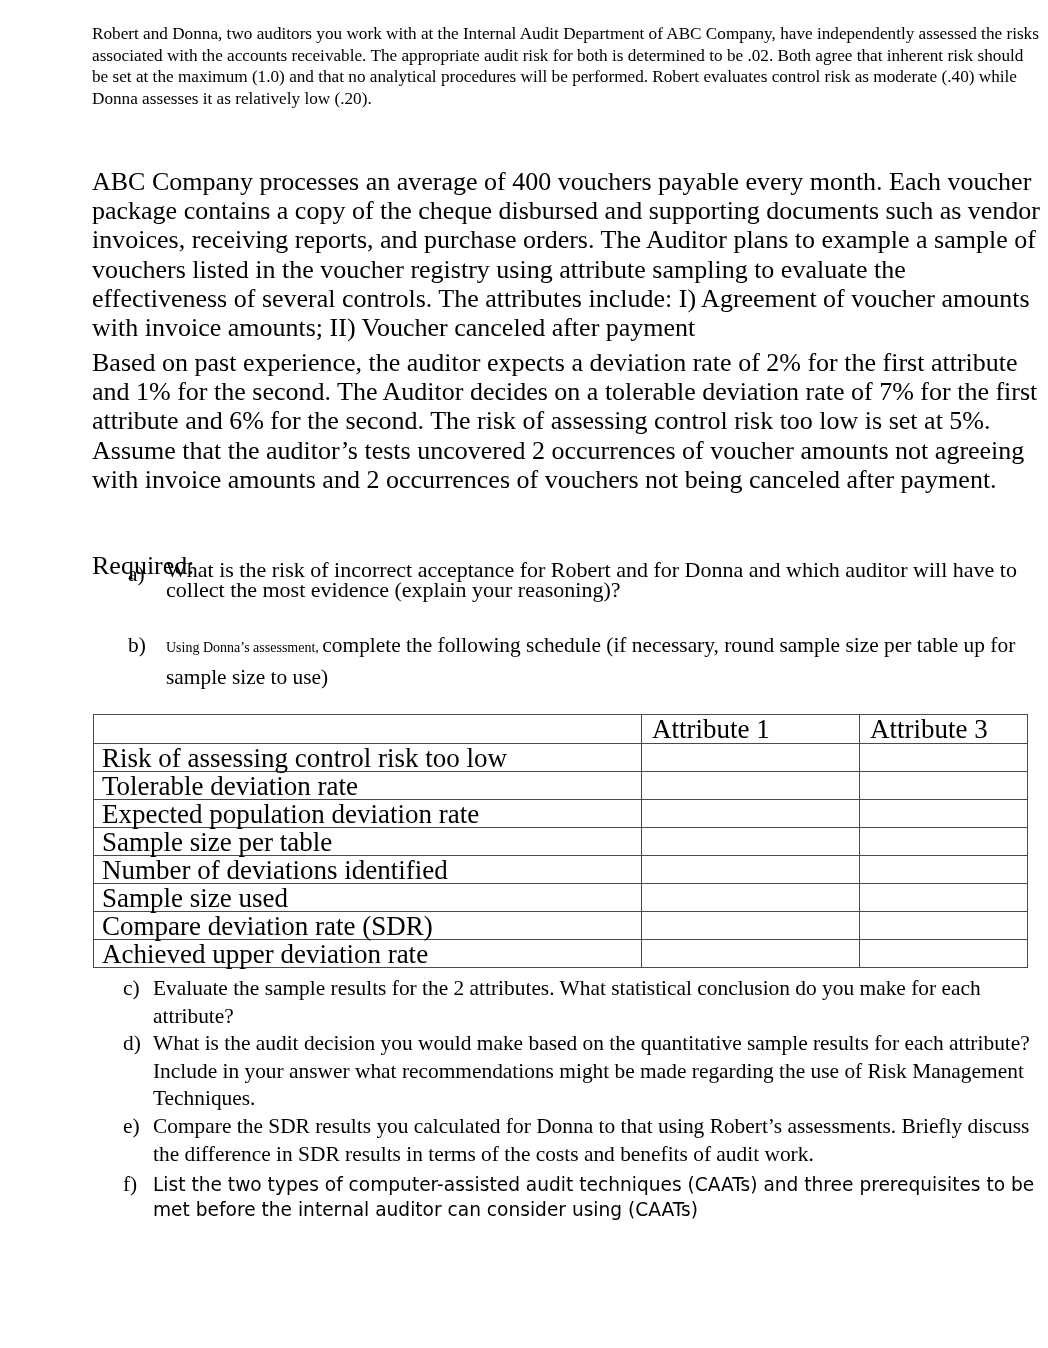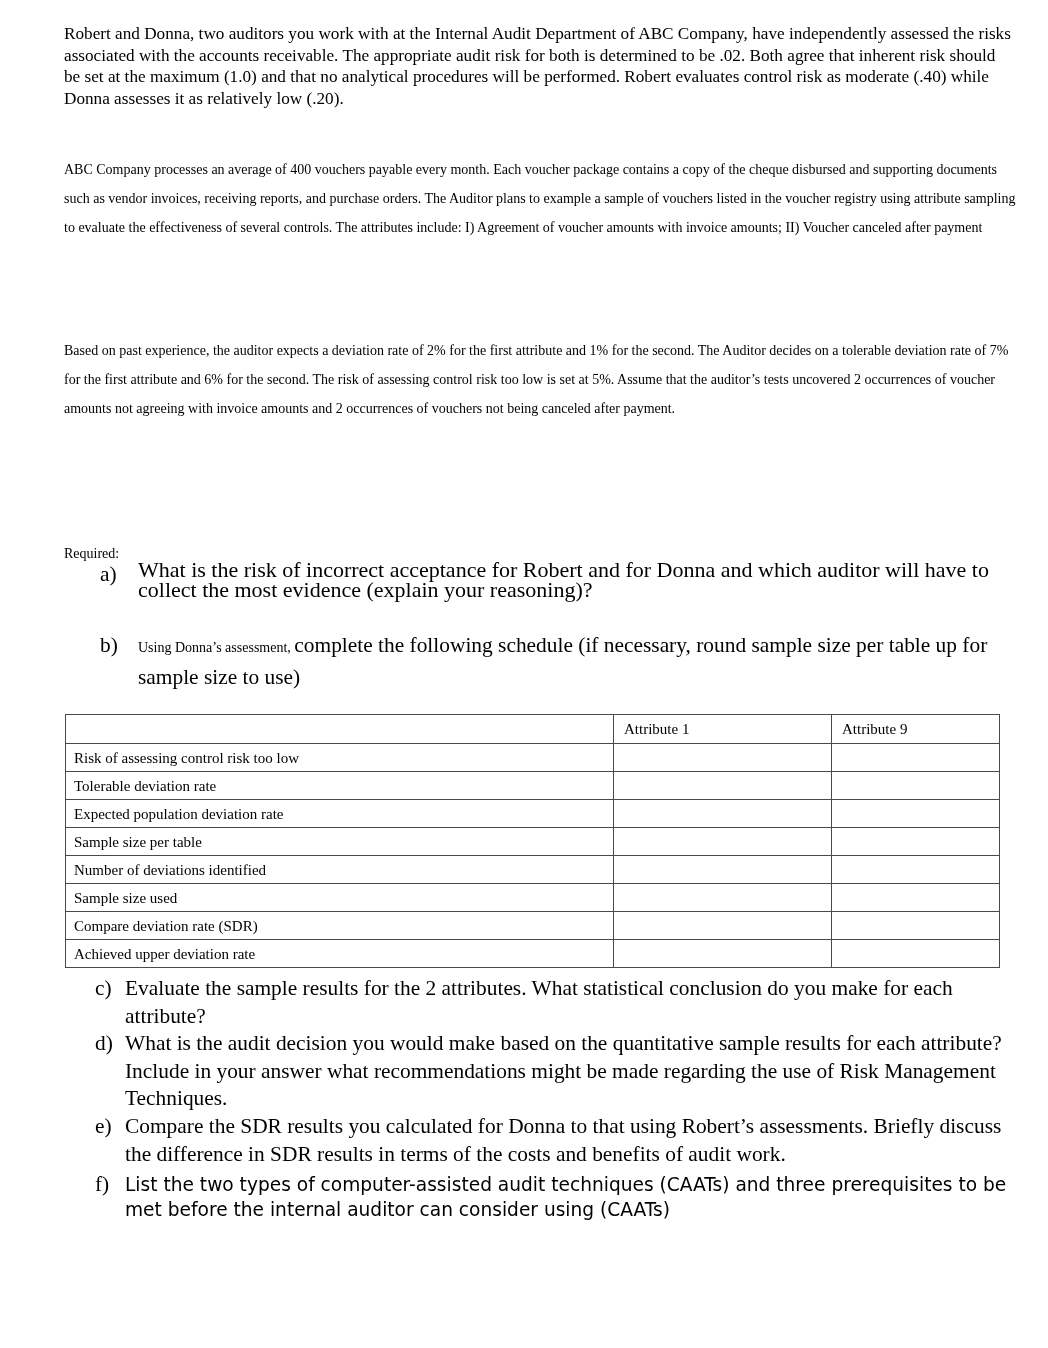--- a/index.html
+++ b/index.html
@@ -13,38 +13,39 @@
     font-family: "Liberation Serif", "DejaVu Serif", serif;
     color: #000000;
     overflow: hidden;
   }
 
   .page {
     position: relative;
     width: 884px;
     height: 1348px;
     box-sizing: border-box;
+    margin-left: 28px;
   }
 
   
   .para-small {
     position: absolute;
     left: 64px;
     width: 948px;
     font-size: 17.2px;
     line-height: 21.6px;
     text-align: left;
   }
 
   
   .para-large {
     position: absolute;
     left: 64px;
     width: 950px;
-    font-size: 14px;
+    font-size: 26px;
     line-height: 29.2px;
     text-align: left;
   }
 
   #para-intro   { top: 6px; }
   #para-vouchers{ top: 141px; width: 952px; }
   #para-expect  { top: 322px; width: 952px; }
   #required     { top: 525px; }
 
   
@@ -74,21 +75,21 @@
   #item-b { top: 631px; }
 
   
   #schedule-table {
     position: absolute;
     left: 65px;
     top: 714px;
     width: 934px;
     border-collapse: collapse;
     table-layout: fixed;
-    font-size: 15px;
+    font-size: 27px;
     padding-left: 28px;
   }
   #schedule-table col.c-label { width: 548px; }
   #schedule-table col.c-a1    { width: 218px; }
   #schedule-table col.c-a2    { width: 168px; }
   #schedule-table td {
     border: 1px solid #4a4a4a;
     height: 27px;
     padding: 0 0 0 8px;
     vertical-align: middle;
@@ -158,21 +159,21 @@
   <table id="schedule-table">
     <colgroup>
       <col class="c-label">
         <col class="c-a1">
         <col class="c-a2">
     </colgroup>
     <tbody>
       <tr class="header-row">
         <td class="head-blank"></td>
         <td class="attr-head">Attribute 1</td>
-        <td class="attr-head">Attribute 9</td>
+        <td class="attr-head">Attribute 3</td>
       </tr>
       <tr>
         <td>Risk of assessing control risk too low</td>
         <td></td>
         <td></td>
       </tr>
       <tr>
         <td>Tolerable deviation rate</td>
         <td></td>
         <td></td>

